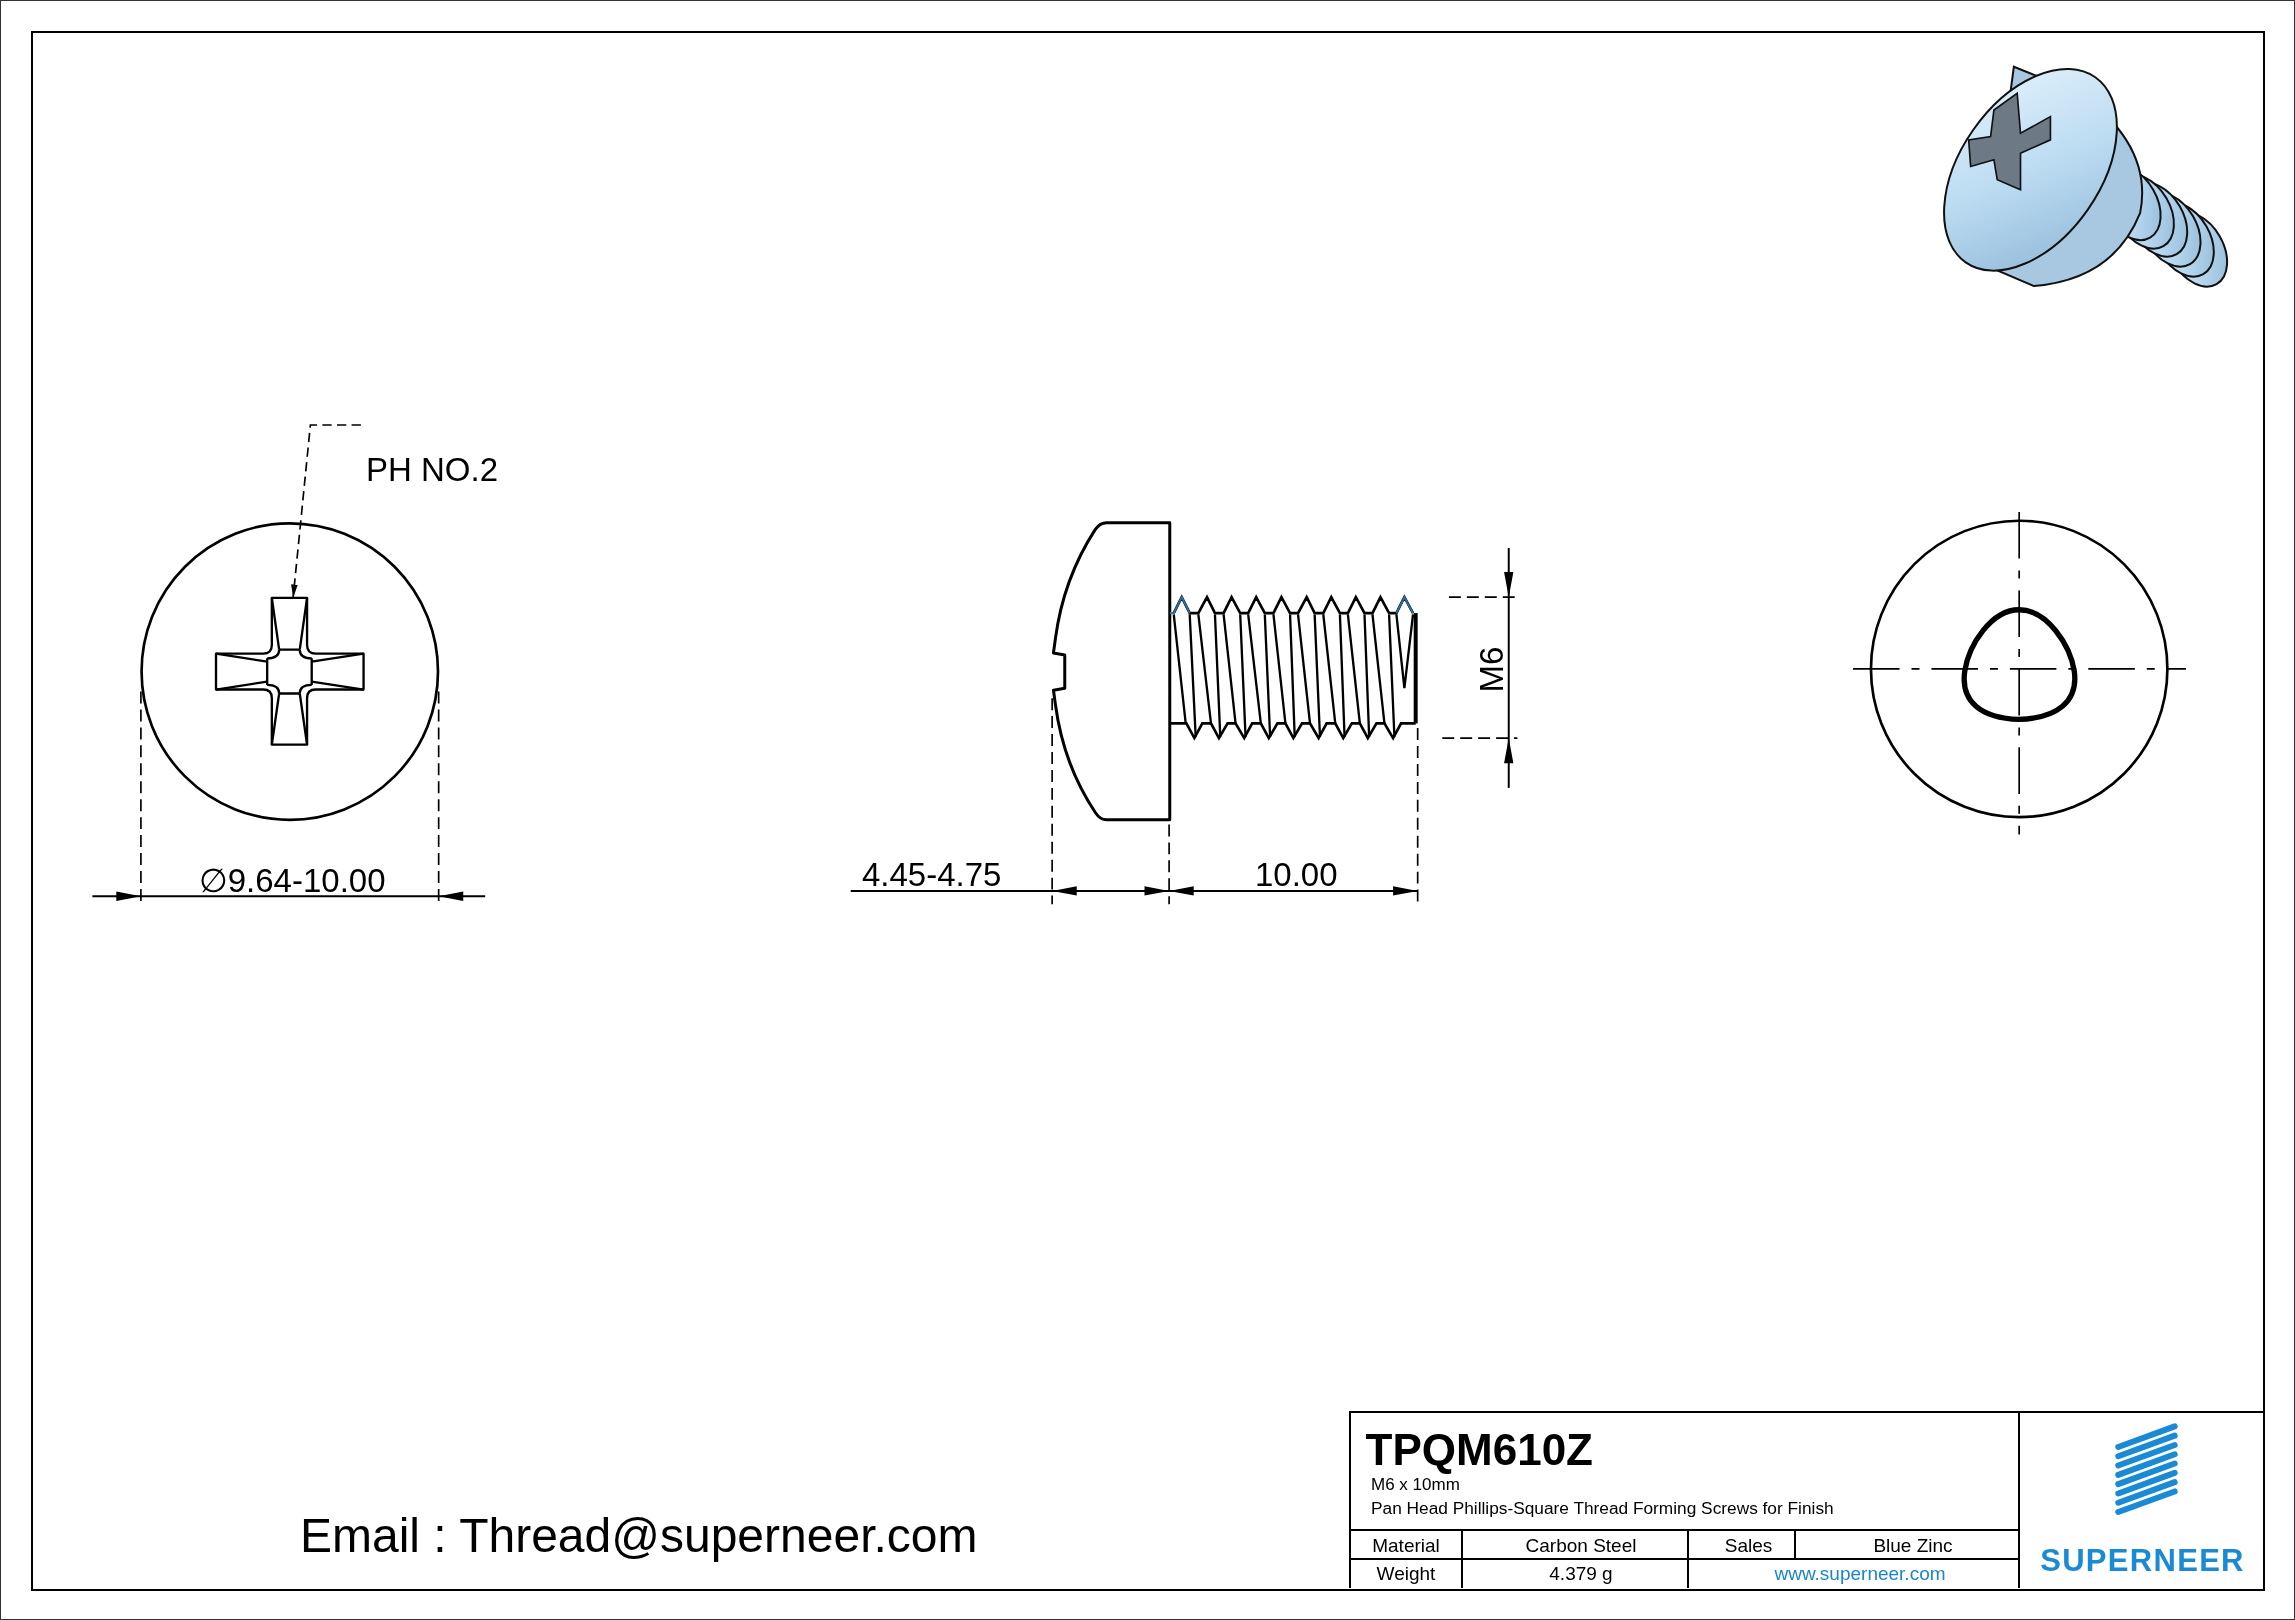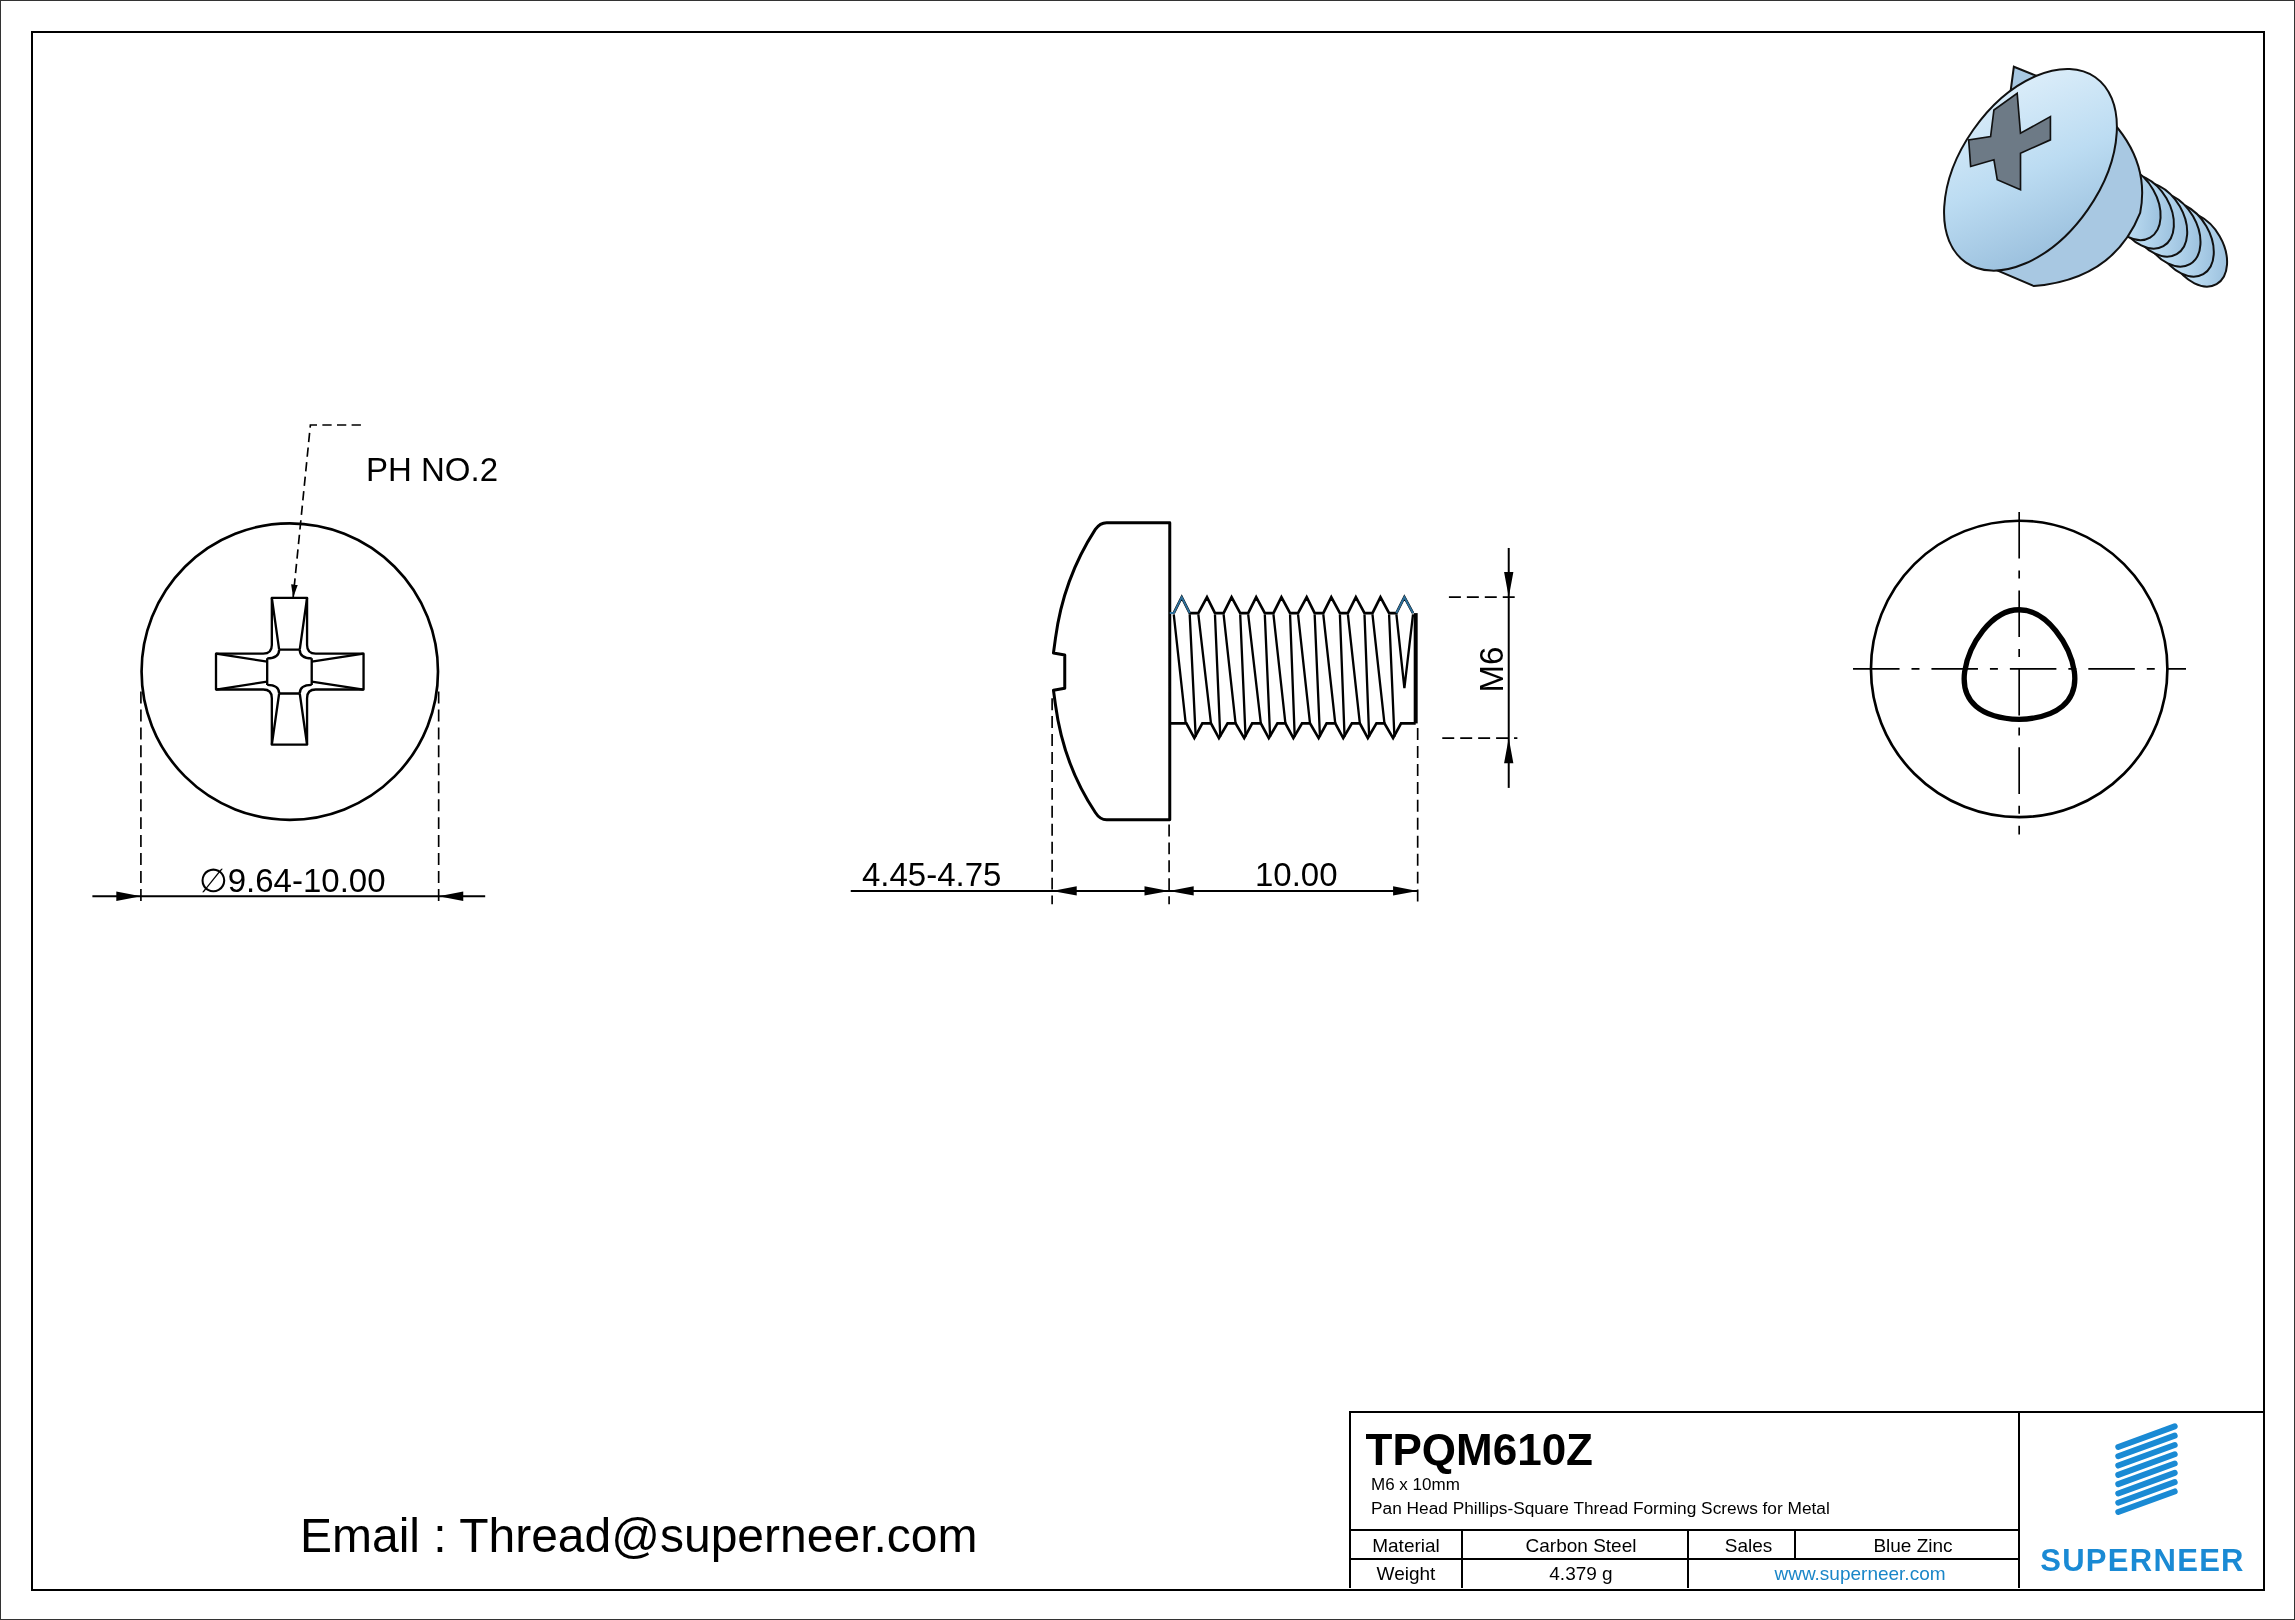--- a/index.html
+++ b/index.html
@@ -136,21 +136,21 @@
 <div class="lbl dim-text" style="left:862px; top:858px;">4.45-4.75</div>
 <div class="lbl dim-text" style="left:1255px; top:858px;">10.00</div>
 <div class="lbl dim-text" style="left:1469px; top:653px; transform: rotate(-90deg); transform-origin: center;">M6</div>
 
 <div class="email">Email : Thread@superneer.com</div>
 
 <div class="title-block">
   <div class="tb-main">
     <div class="tb-code">TPQM610Z</div>
     <div class="tb-size">M6 x 10mm</div>
-    <div class="tb-desc">Pan Head Phillips-Square Thread Forming Screws for Metal</div>
+    <div class="tb-desc">Pan Head Phillips-Square Thread Forming Screws for Finish</div>
     <div class="tb-row r1">
       <div class="tb-cell" style="left:0; width:110px;">Material</div>
       <div class="tb-cell bl" style="left:110px; width:225px;">Carbon Steel</div>
       <div class="tb-cell bl" style="left:336px; width:108px;">Sales</div>
       <div class="tb-cell bl" style="left:443px; width:223px;">Blue Zinc</div>
     </div>
     <div class="tb-row r2">
       <div class="tb-cell" style="left:0; width:110px;">Weight</div>
       <div class="tb-cell bl" style="left:110px; width:225px;">4.379 g</div>
       <div class="tb-cell bl tb-url" style="left:336px; width:331px;">www.superneer.com</div>

